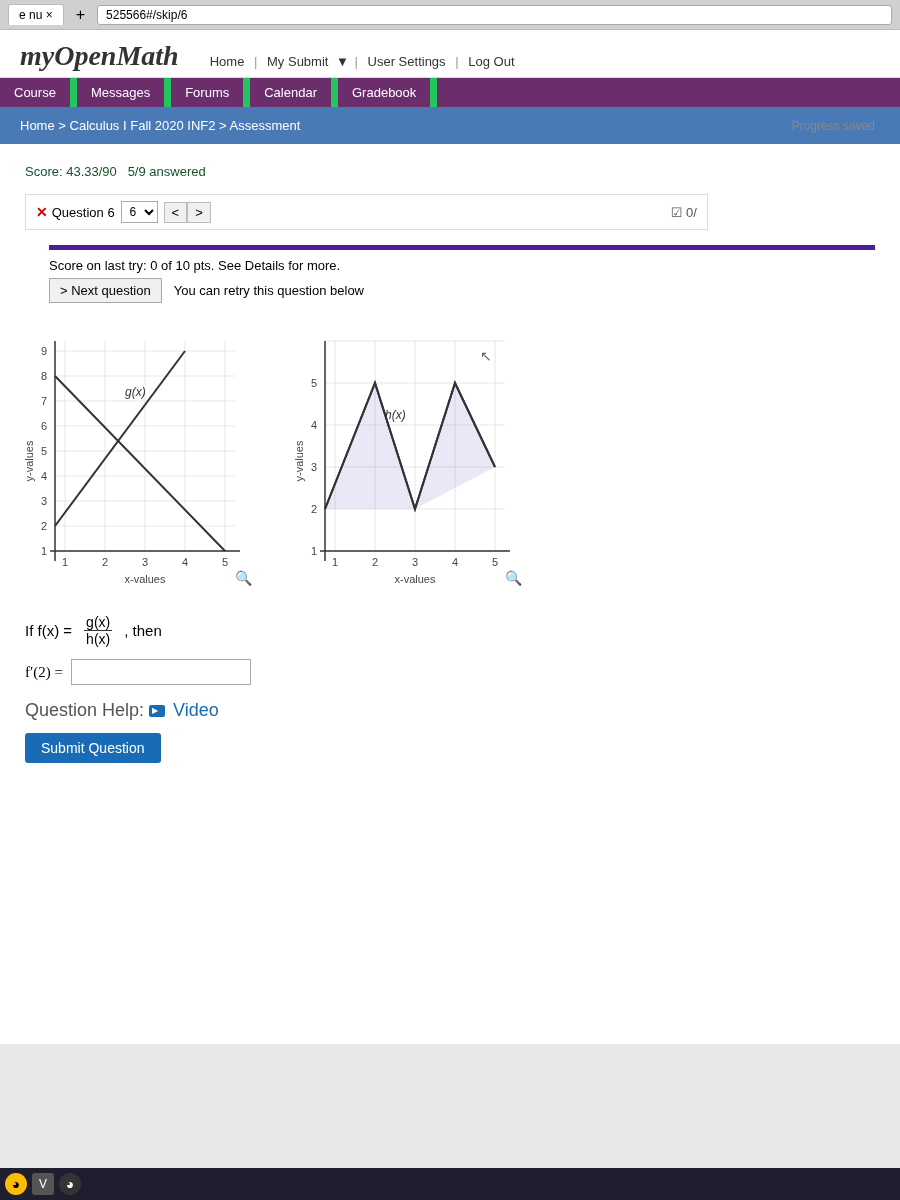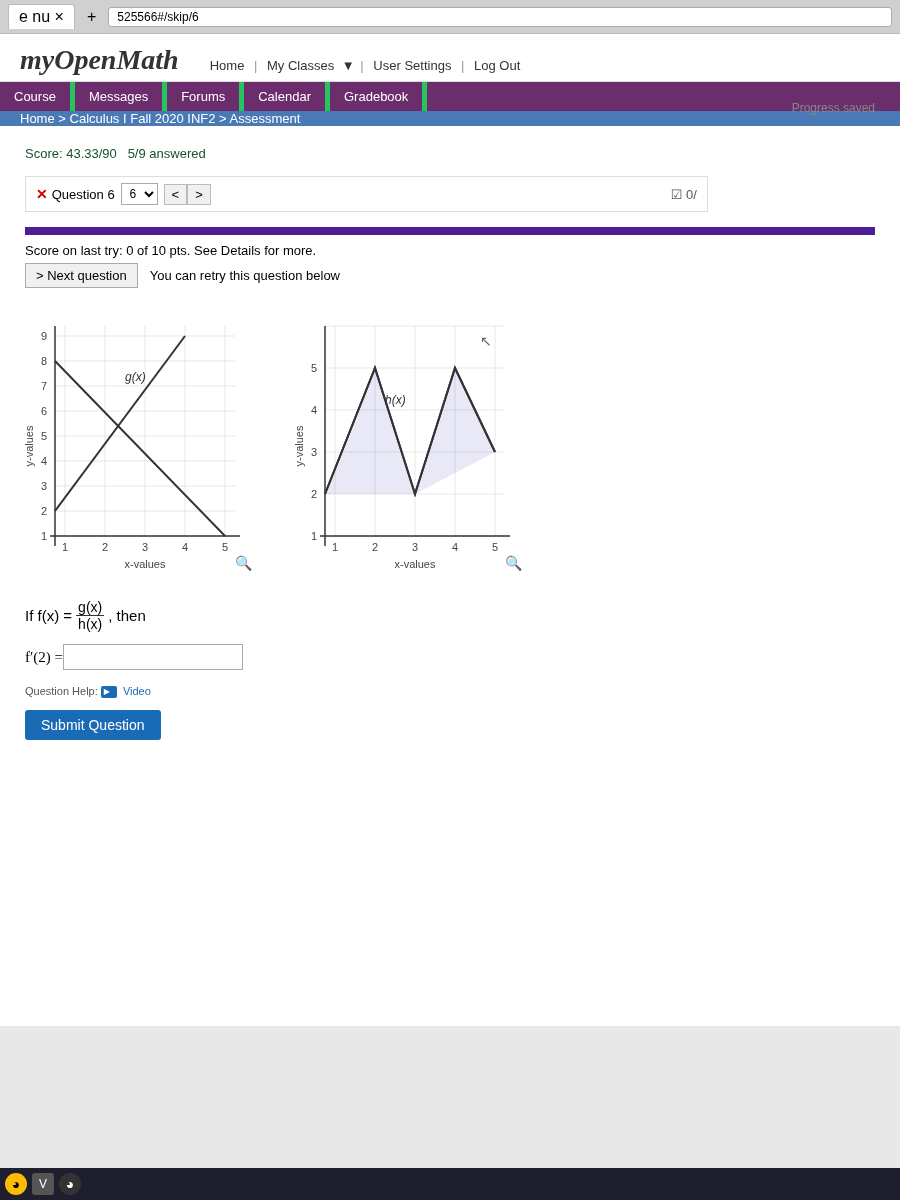--- a/index.html
+++ b/index.html
@@ -19,21 +19,21 @@
       align-items: center;
       gap: 8px;
       font-size: 12px;
       border-bottom: 1px solid #bbb;
     }
     .tab {
       background: #f5f5f5;
       border: 1px solid #bbb;
       border-bottom: none;
       padding: 3px 10px;
-      font-size: 16px;
+      font-size: 12px;
       border-radius: 3px 3px 0 0;
       text-align: center;
     }
     .tab.active { background: white; }
     .tab-plus {
       font-size: 16px;
       cursor: pointer;
       padding: 0 4px;
     }
     .address-bar {
@@ -76,27 +76,27 @@
     .top-nav {
       background: #6b2d6b;
       display: flex;
       padding: 0;
     }
     .top-nav-item {
       color: white;
       padding: 7px 14px;
       font-size: 13px;
       cursor: pointer;
-      border-right: 5px solid #22c55e;
+      border-right: 7px solid #22c55e;
     }
 
     
     .breadcrumb-bar {
       background: #4a7ab5;
-      padding: 0 20px;
+      padding: 11px 20px;
       color: white;
       font-size: 13px;
     }
     .breadcrumb-bar a { color: white; text-decoration: none; }
 
     
     .main-content {
       background: white;
       margin: 0;
       padding: 20px 25px;
@@ -131,22 +131,23 @@
       border: 1px solid #bbb;
       padding: 2px 7px;
       cursor: pointer;
       font-size: 13px;
     }
 
     
     .score-block {
       margin-bottom: 10px;
       padding: 8px 0;
-      border-top: 8px solid #4c1d95;
-      font-size: 13px;
+      border-top: 5px solid #4c1d95;
+      font-size: 13px;
+      margin-left: 24px;
     }
     .score-block p { margin-bottom: 5px; }
     .next-question-btn {
       background: #f0f0f0;
       border: 1px solid #aaa;
       padding: 4px 10px;
       cursor: pointer;
       font-size: 13px;
       margin-right: 8px;
     }
@@ -166,20 +167,21 @@
     }
 
     
     .formula-section {
       margin: 15px 0;
       font-size: 15px;
     }
     .formula-line {
       display: flex;
       align-items: center;
+      gap: 8px;
       margin-bottom: 12px;
     }
     .fraction {
       display: inline-flex;
       flex-direction: column;
       align-items: center;
       vertical-align: middle;
       margin: 0 4px;
     }
     .fraction .numerator {
@@ -193,21 +195,21 @@
     }
     .answer-input {
       border: 1px solid #aaa;
       padding: 4px 8px;
       font-size: 14px;
       width: 180px;
     }
 
     
     .question-help {
-      font-size: 11px;
+      font-size: 18px;
       margin: 8px 0 12px 0;
       color: #555;
     }
     .question-help a {
       color: #1a6bb5;
       text-decoration: none;
     }
     .video-icon {
       display: inline-block;
       width: 16px;
@@ -303,21 +305,21 @@
   <div class="address-bar">525566#/skip/6</div>
 </div>
 
 <div class="site-header">
   <span class="site-title">
     <span>my</span><span>OpenMath</span>
   </span>
   <span class="header-nav">
     <a>Home</a>
     <span class="separator">|</span>
-    <a>My Classes</a>
+    <a>My Submit</a>
     <span>▼</span>
     <span class="separator">|</span>
     <a>User Settings</a>
     <span class="separator">|</span>
     <a>Log Out</a>
   </span>
 </div>
 
 <div class="top-nav">
   <div class="top-nav-item">Course</div>

